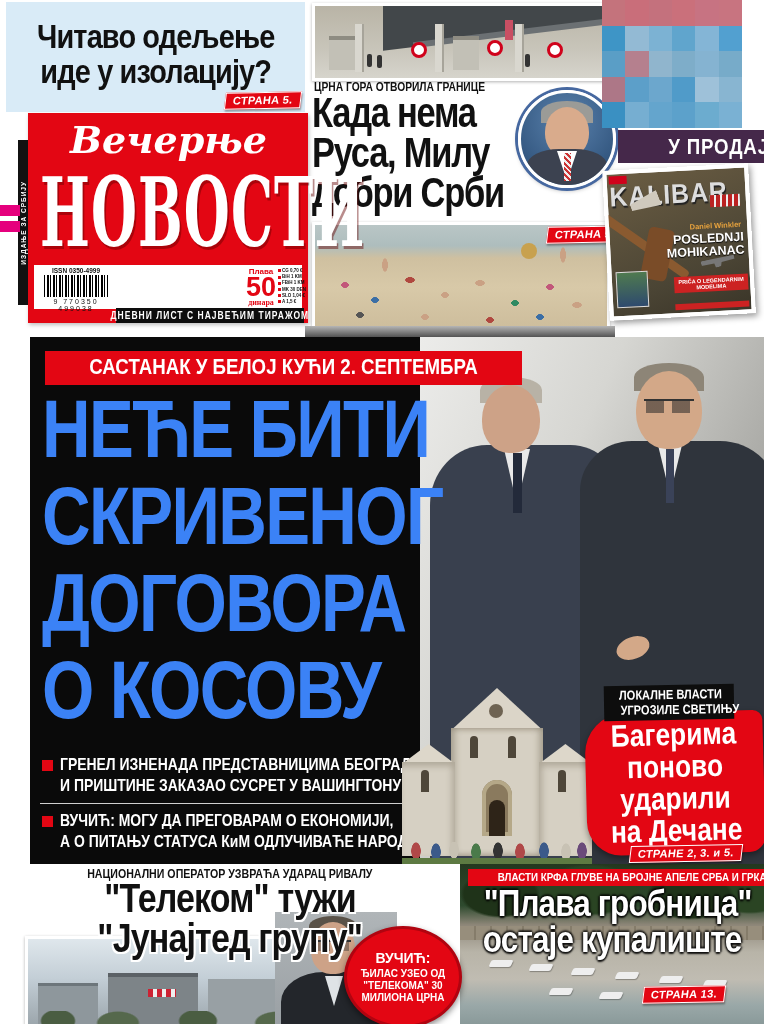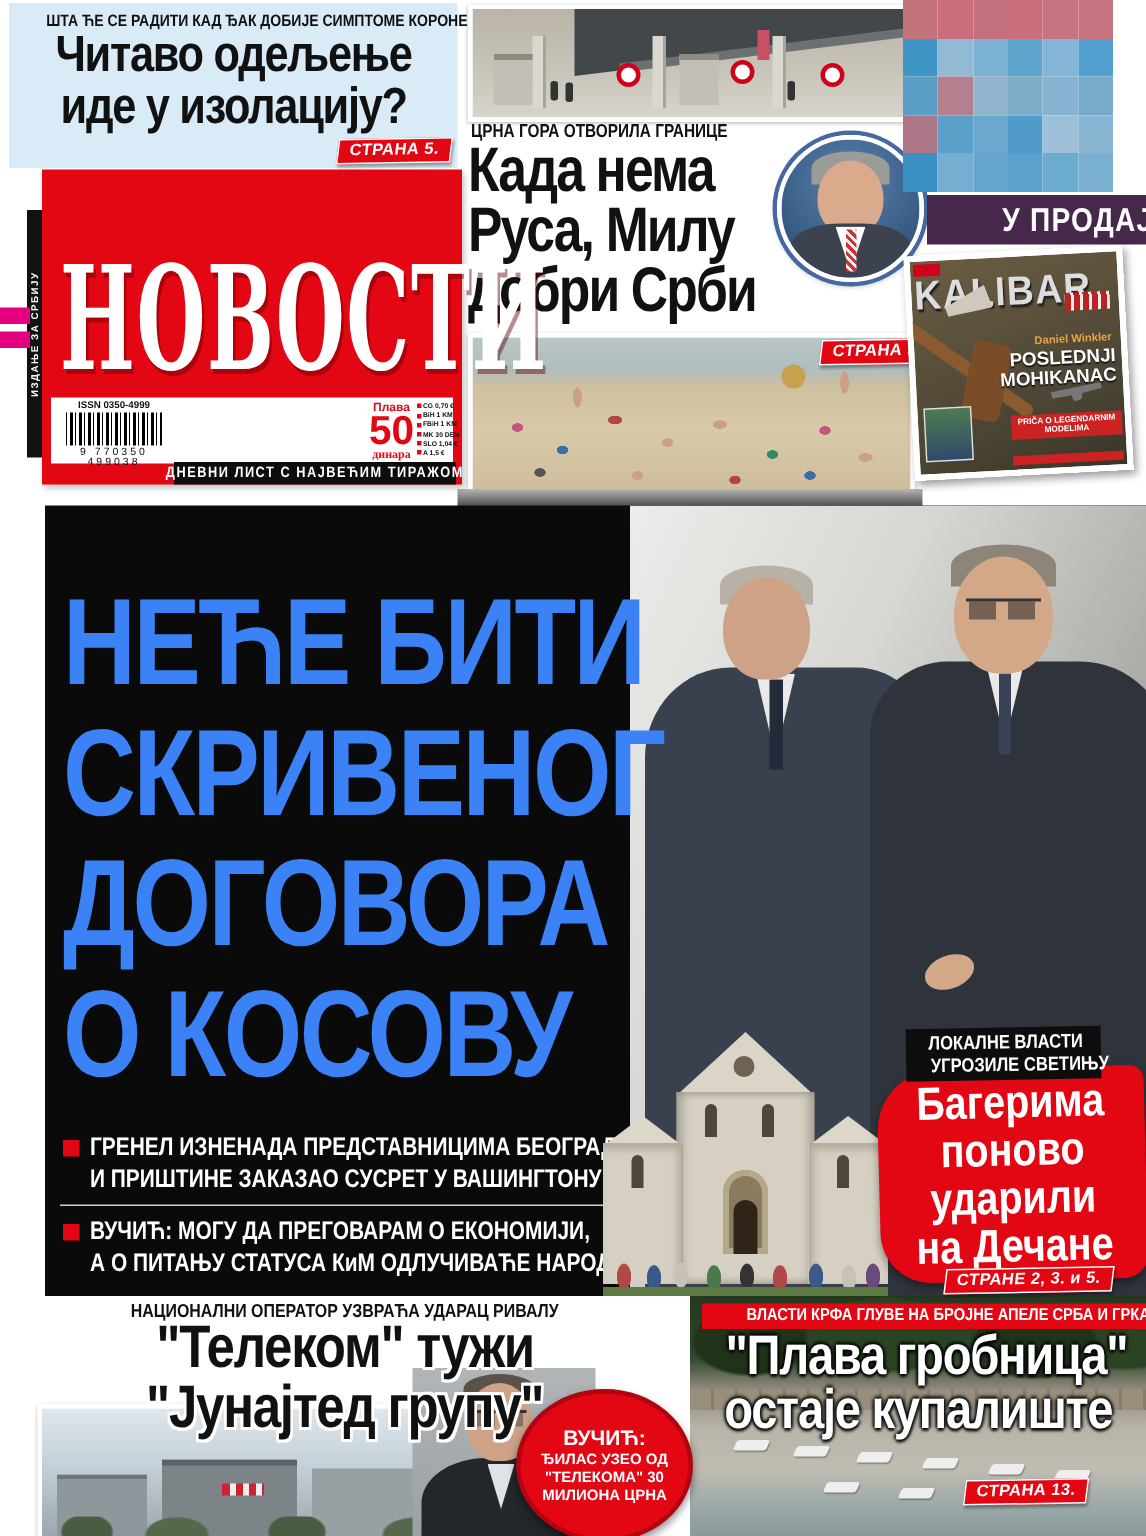--- a/index.html
+++ b/index.html
@@ -197,21 +197,20 @@
       font-size:37px;line-height:36px;letter-spacing:-1px;z-index:3;
       text-shadow:0 2px 2px rgba(0,0,0,.9),2px 0 2px rgba(0,0,0,.7),-2px 0 2px rgba(0,0,0,.7),0 -2px 2px rgba(0,0,0,.7);}
   .corfu .badge{left:183px;top:122px;}
 </style>
 </head>
 <body>
 
 <div class="page">
 
   <section class="abs school">
-    <div class="k"><span class="cond">ШТА ЋЕ СЕ РАДИТИ КАД ЂАК ДОБИЈЕ СИМПТОМЕ КОРОНЕ</span></div>
     <h2>
       <span class="cond">Читаво одељење</span><br>
       <span class="cond">иде у изолацију?</span>
     </h2>
     <span class="badge">СТРАНА 5.</span>
   </section>
 
   <section class="abs mne">
     <div class="abs border-photo photo-frame">
       <div class="canopy"></div>
@@ -296,20 +295,21 @@
     <div class="author">Daniel Winkler</div>
     <div class="cl" style="top:62px">POSLEDNJI</div>
     <div class="cl" style="top:75px">MOHIKANAC</div>
     <div class="gun"></div>
     <div class="redstrip">PRIČA O LEGENDARNIM MODELIMA</div>
     <div class="redstrip2"></div>
     <div class="thumb"></div>
   </div>
 
   <header class="abs masthead">
+    <div class="script">Вечерње</div>
     <div class="logo">НОВОСТИ</div>
     <div class="mh-white">
       <div class="barcode-box">
         <div class="issn">ISSN 0350-4999</div>
         <div class="bars"></div>
         <div class="digits">9 770350 499038</div>
       </div>
       <div class="mh-price">
         <div class="lbl">Плава</div>
         <div class="num">50</div>
@@ -343,20 +343,21 @@
       <div class="mp-man grenell-hair"></div>
       <div class="mp-man grenell-head"></div>
       <div class="mp-man vucic-body"></div>
       <div class="mp-man vucic-shirt"></div>
       <div class="mp-man vucic-tie"></div>
       <div class="mp-man vucic-hair"></div>
       <div class="mp-man vucic-head"></div>
       <div class="mp-man vucic-glasses"></div>
       <div class="mp-man vucic-hand"></div>
     </div>
+    <div class="kicker-banner"><span class="cond">САСТАНАК У БЕЛОЈ КУЋИ 2. СЕПТЕМБРА</span></div>
     <h1 class="main-h" style="margin:0">
       <span class="condL">НЕЋЕ БИТИ</span><br>
       <span class="condL">СКРИВЕНОГ</span><br>
       <span class="condL">ДОГОВОРА</span><br>
       <span class="condL">О КОСОВУ</span>
     </h1>
     <div class="bullets">
       <div class="bullet">
         <span class="condL">ГРЕНЕЛ ИЗНЕНАДА ПРЕДСТАВНИЦИМА БЕОГРАДА</span><br>
         <span class="condL">И ПРИШТИНЕ ЗАКАЗАО СУСРЕТ У ВАШИНГТОНУ</span>

